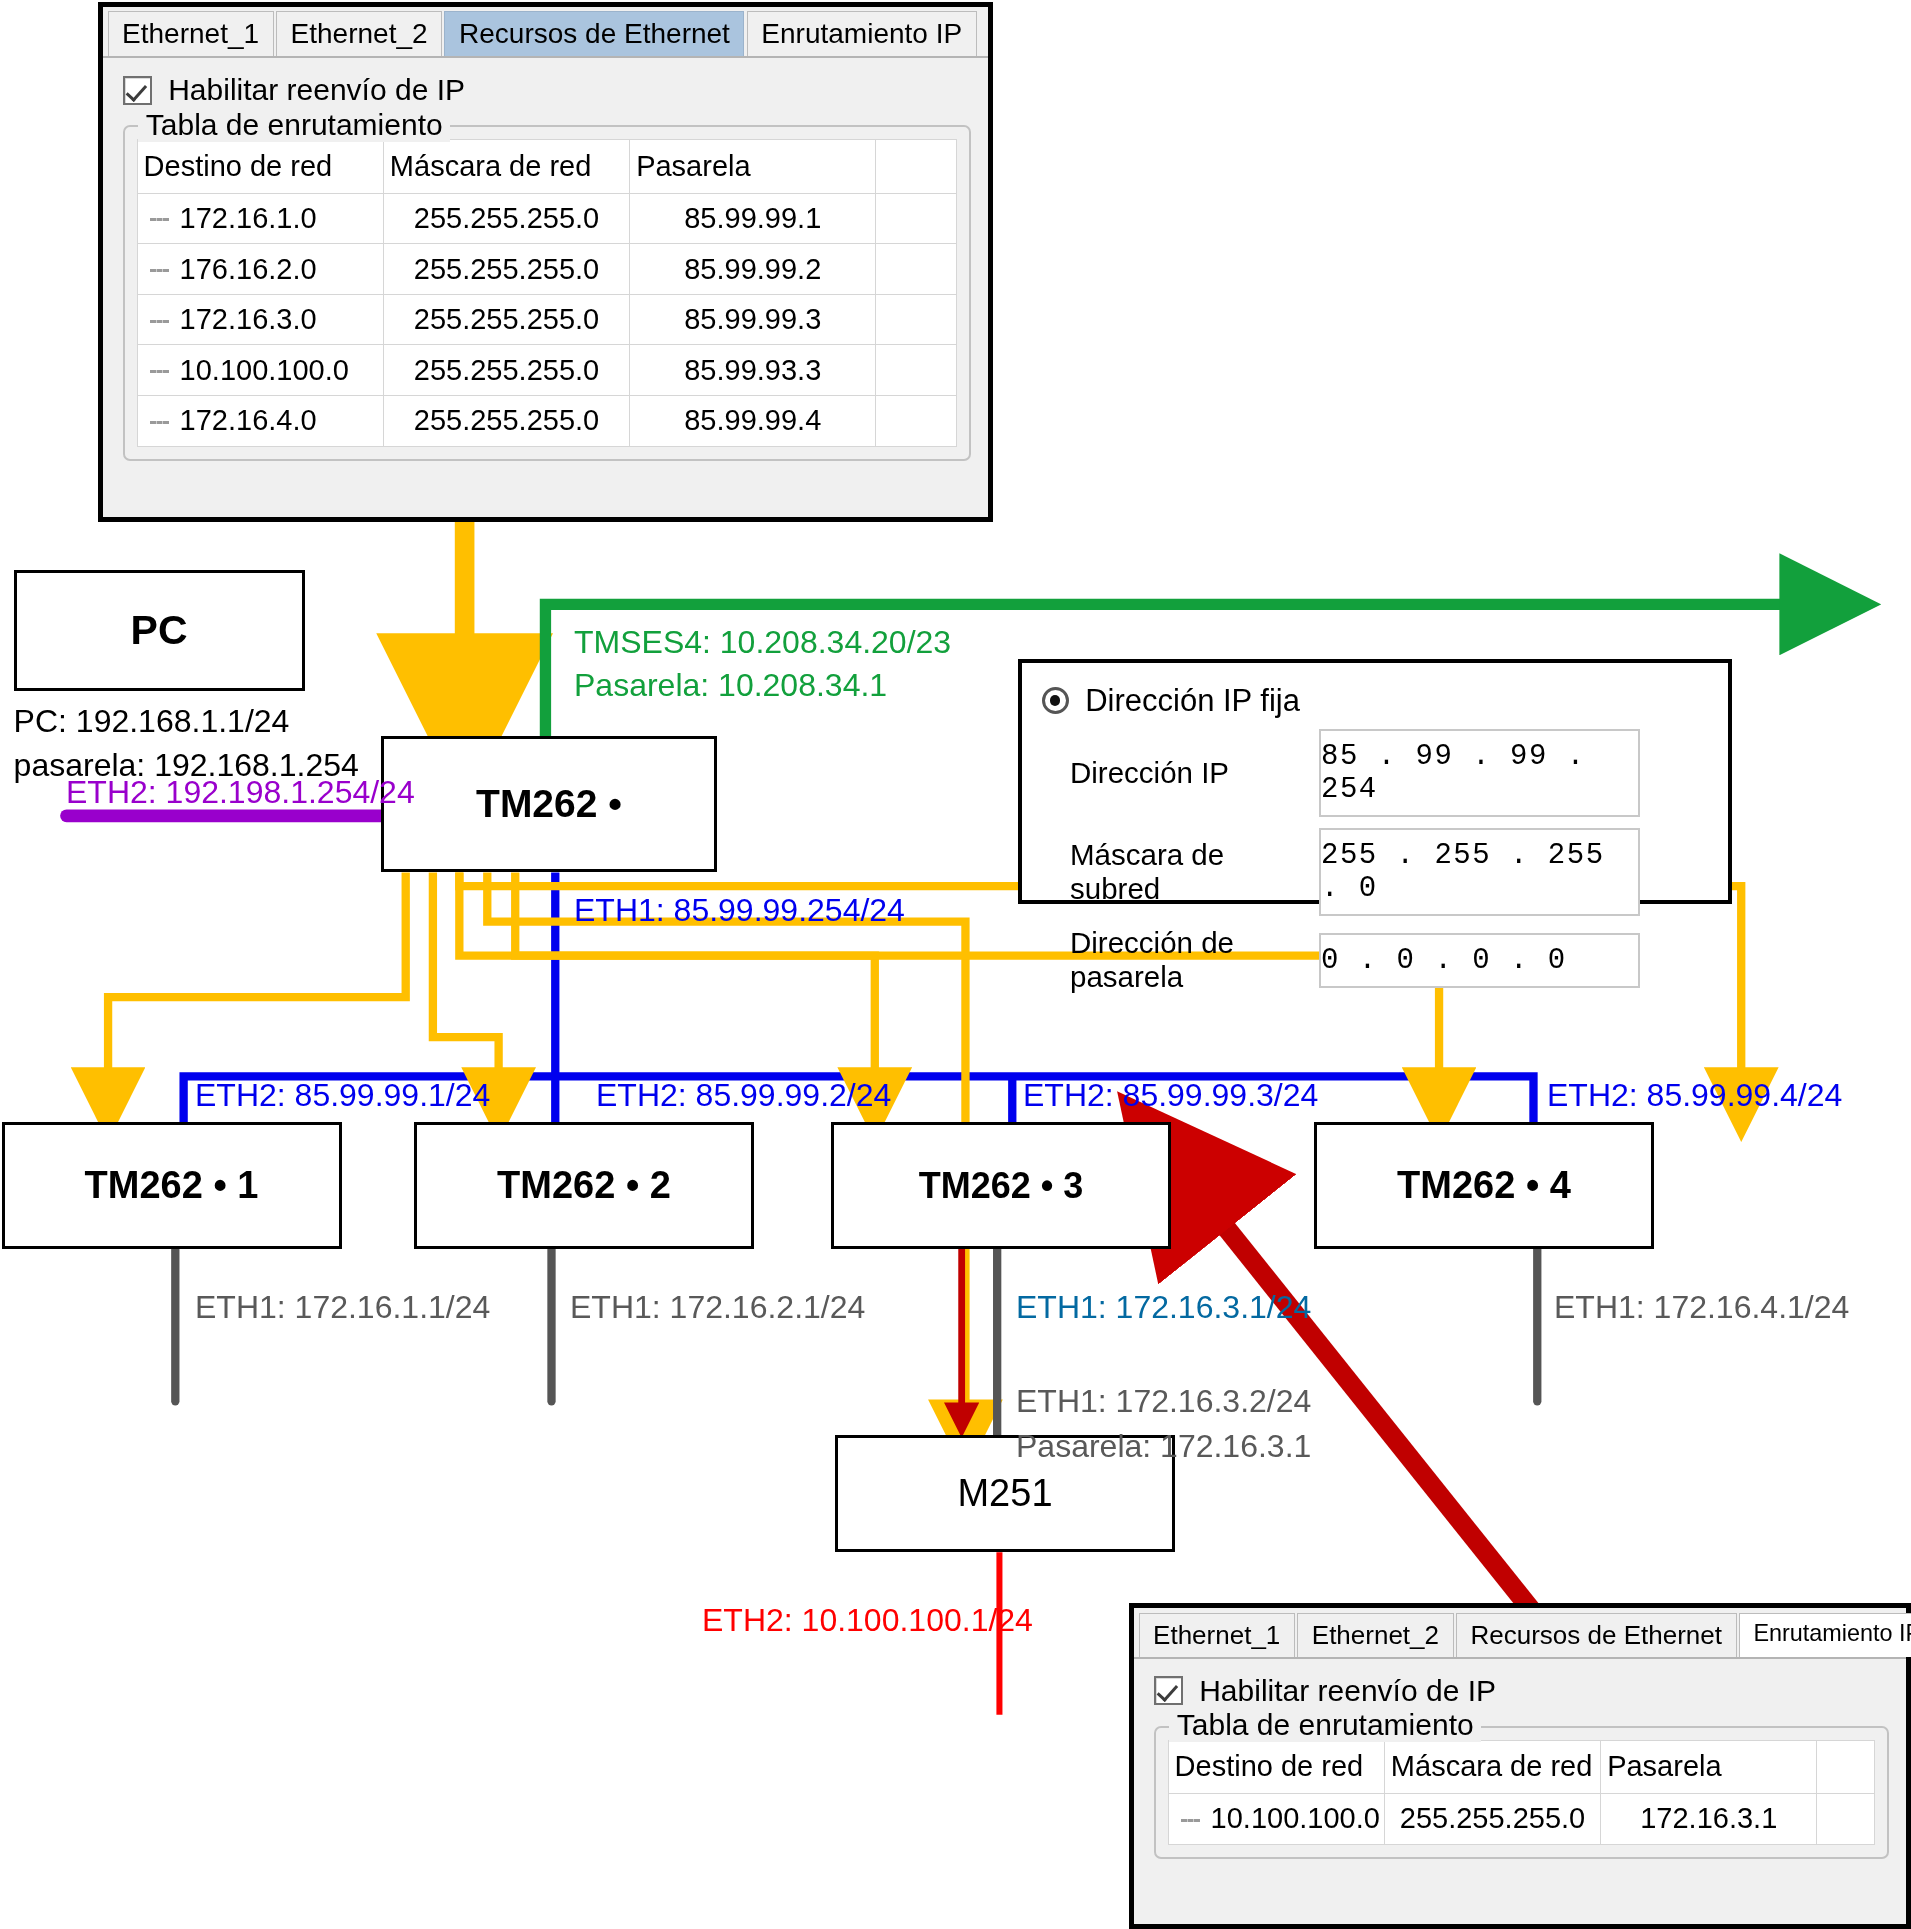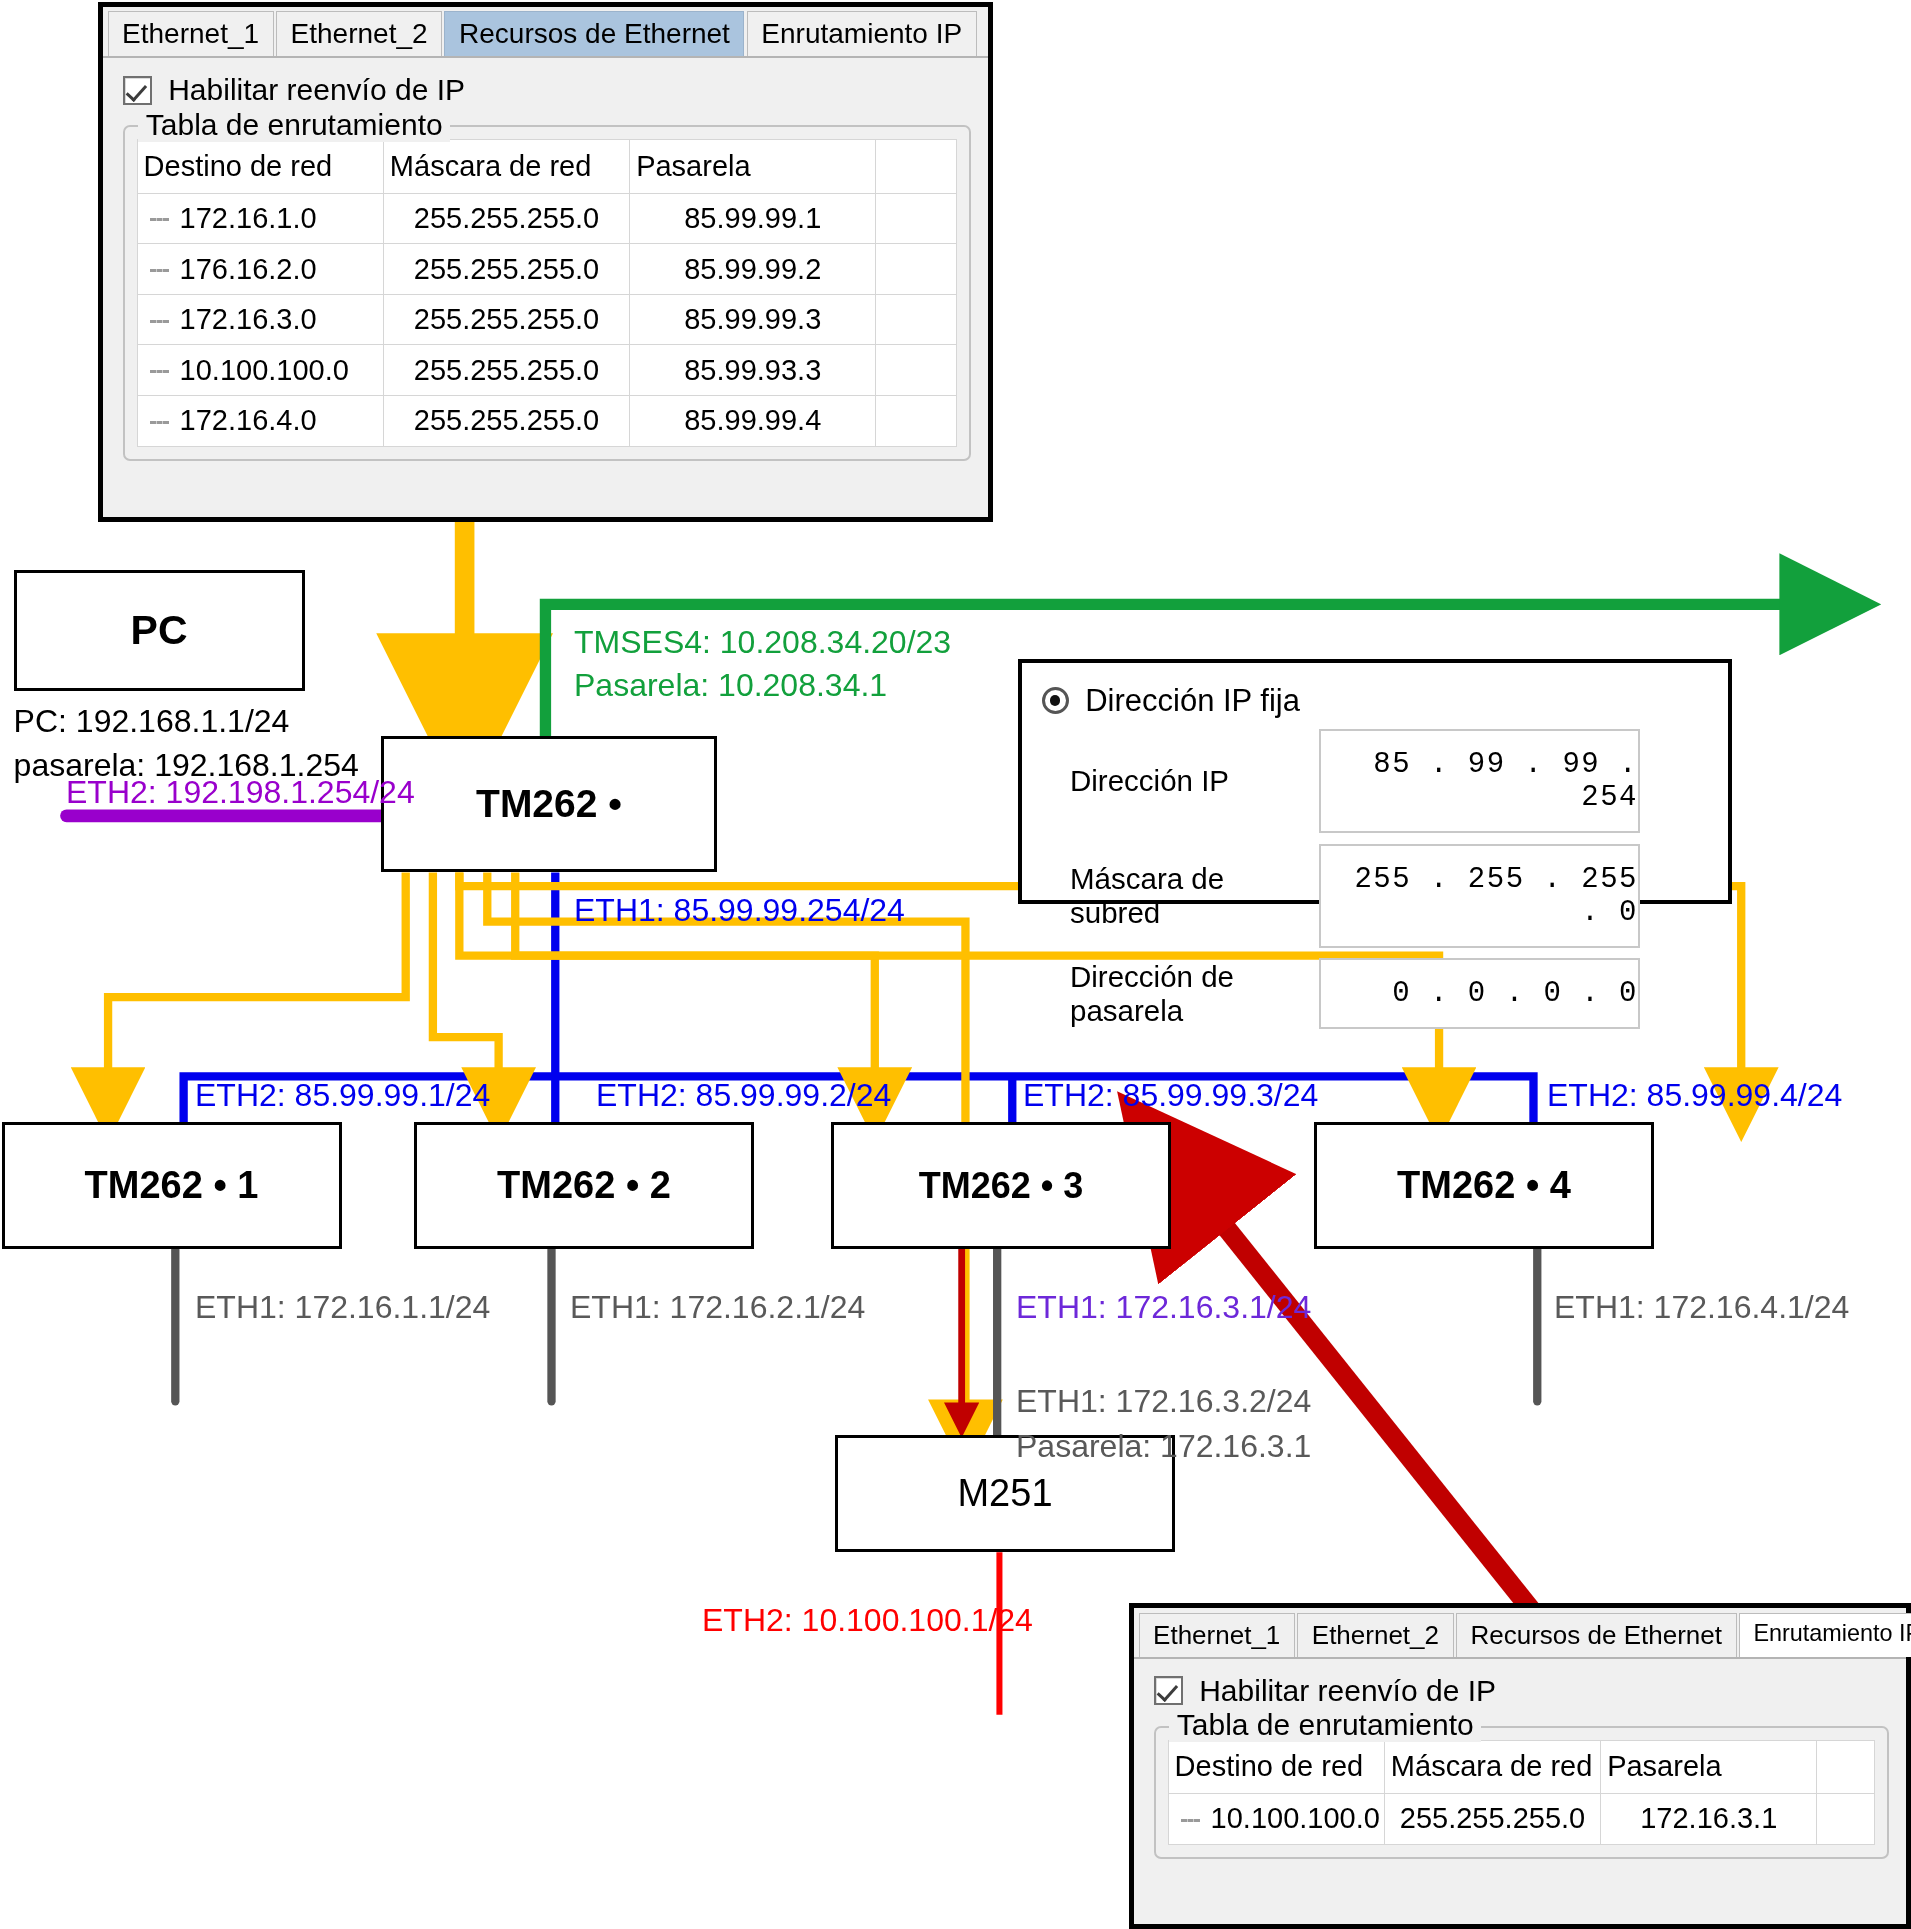--- a/index.html
+++ b/index.html
@@ -50,21 +50,21 @@
   .radiorow{display:flex;align-items:center;gap:16.6px;margin:19.6px 0 4.5px 19.6px;}
   .radio{width:27px;height:27px;border-radius:50%;border:3px solid #555;
          background:#fff;position:relative;box-sizing:border-box;}
   .radio:after{content:"";position:absolute;left:5.3px;top:5.3px;width:10.6px;height:10.6px;
        border-radius:50%;background:#111;}
   .radiolabel{font-size:31px;}
   .fieldrow{display:flex;align-items:center;margin:10.6px 0 0 48px;}
   .fieldlabel{font-size:29.5px;width:249px;}
   .fieldbox{border:2.3px solid #c8c8c8;background:#fff;width:317px;
             font-family:"Liberation Mono",monospace;font-size:29px;
-            text-align:right;padding:17px 0;letter-spacing:1.5px;}
+            text-align:left;padding:9px 0;letter-spacing:1.5px;}
 </style>
 </head>
 <body>
 
 <div id="root">
 
 <svg class="wires" viewBox="0 0 2531 2555">
   <defs>
     <marker id="arrO" markerWidth="9" markerHeight="9" refX="4.3" refY="4.5" orient="auto">
       <path d="M0,0 L9,4.5 L0,9 Z" fill="#FFBF00"></path>
@@ -236,21 +236,21 @@
 
 <div class="lbl" style="left:574px;top:891px;font-size:32px;color:#0000EE;">ETH1: 85.99.99.254/24</div>
 
 <div class="lbl" style="left:195px;top:1076px;font-size:32px;color:#0000EE;">ETH2: 85.99.99.1/24</div>
 <div class="lbl" style="left:596px;top:1076px;font-size:32px;color:#0000EE;">ETH2: 85.99.99.2/24</div>
 <div class="lbl" style="left:1023px;top:1076px;font-size:32px;color:#0000EE;">ETH2: 85.99.99.3/24</div>
 <div class="lbl" style="left:1547px;top:1076px;font-size:32px;color:#0000EE;">ETH2: 85.99.99.4/24</div>
 
 <div class="lbl" style="left:195px;top:1288px;font-size:32px;color:#595959;">ETH1: 172.16.1.1/24</div>
 <div class="lbl" style="left:570px;top:1288px;font-size:32px;color:#595959;">ETH1: 172.16.2.1/24</div>
-<div class="lbl" style="left:1016px;top:1288px;font-size:32px;color:#6d28d9;">ETH1: 172.16.3.1/24</div>
+<div class="lbl" style="left:1016px;top:1288px;font-size:32px;color:#0369a1;">ETH1: 172.16.3.1/24</div>
 <div class="lbl" style="left:1554px;top:1288px;font-size:32px;color:#595959;">ETH1: 172.16.4.1/24</div>
 
 <div class="lbl" style="left:1016px;top:1382px;font-size:32px;color:#595959;">ETH1: 172.16.3.2/24</div>
 <div class="lbl" style="left:1016px;top:1427px;font-size:32px;color:#595959;">Pasarela: 172.16.3.1</div>
 <div class="lbl" style="left:702px;top:1601px;font-size:32px;color:#FF0000;">ETH2: 10.100.100.1/24</div>
 
 <div class="ipcfg" style="left:1018px;top:659px;width:714px;height:245px;">
   <div class="radiorow">
     <span class="radio"></span>
     <span class="radiolabel">Dirección IP fija</span>

